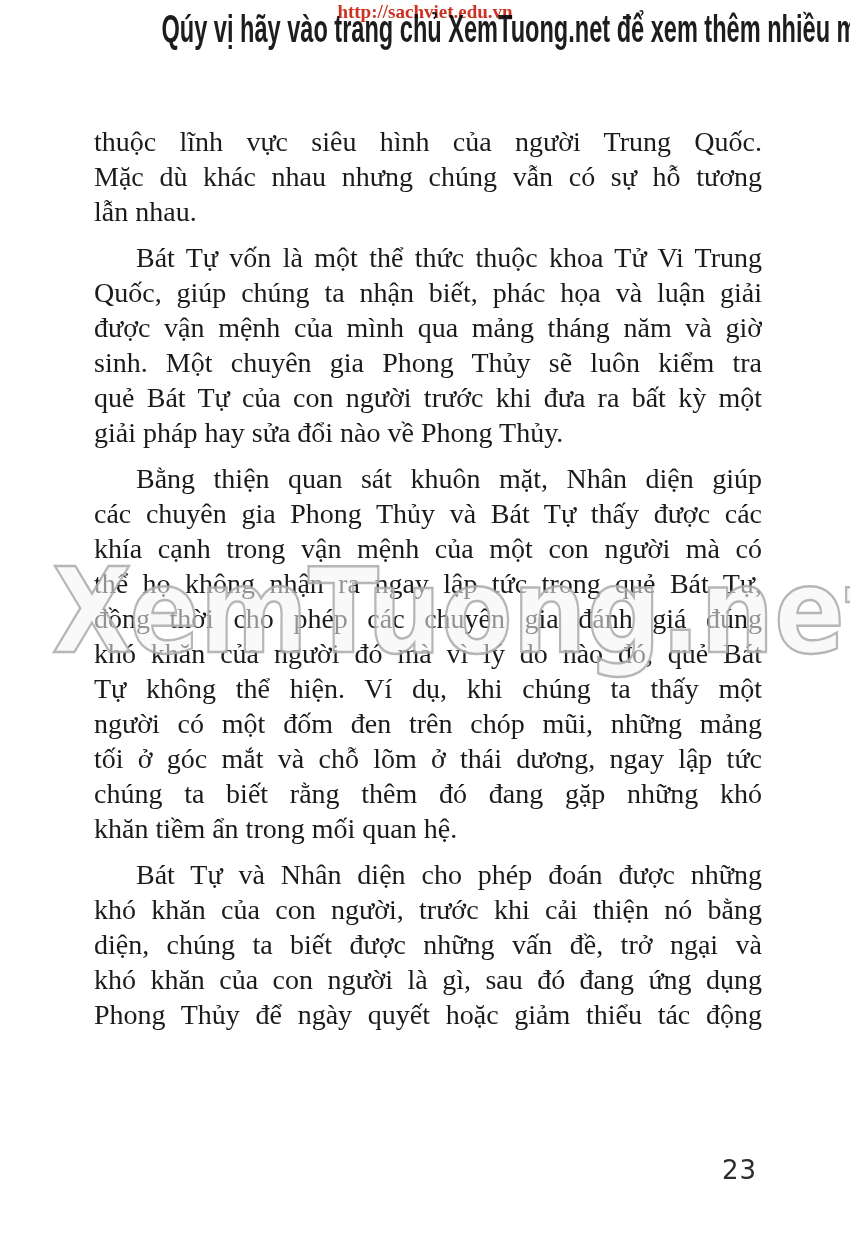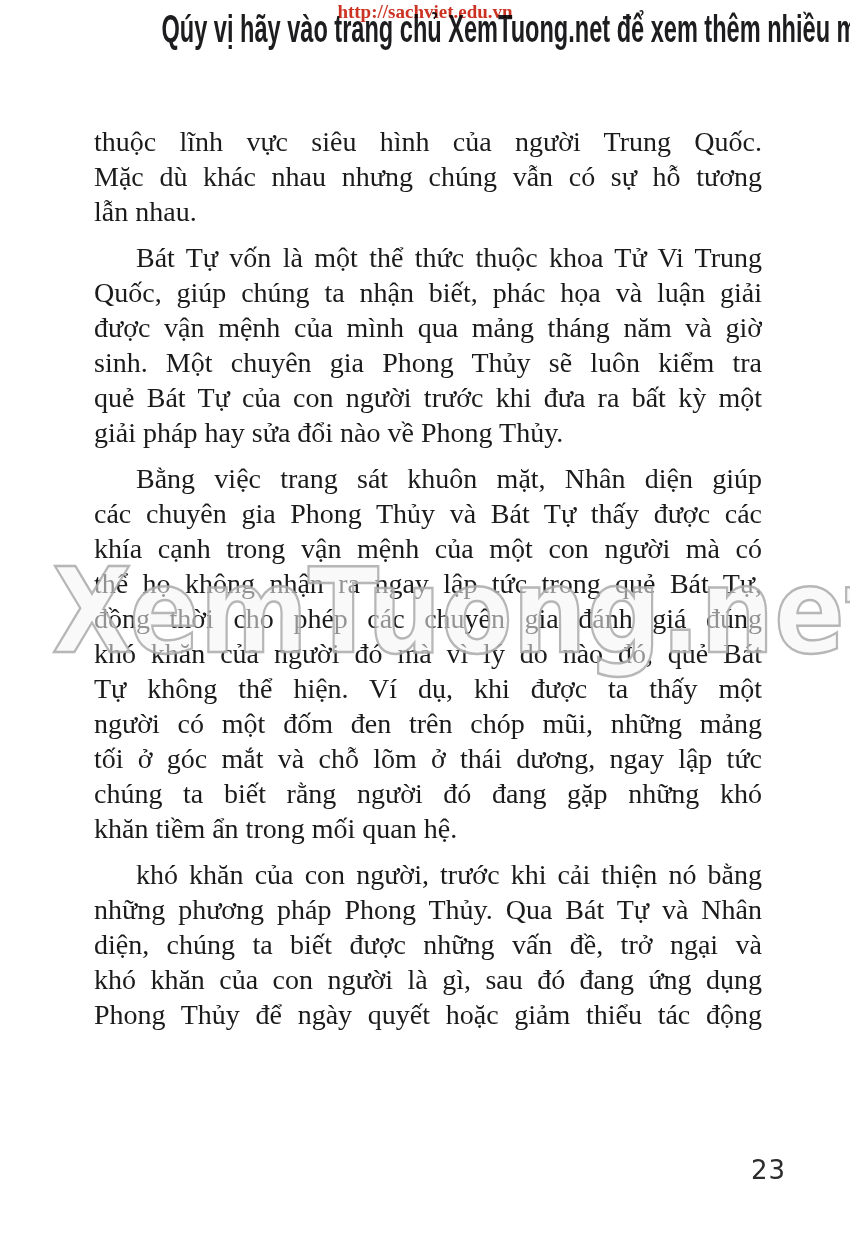--- a/index.html
+++ b/index.html
@@ -97,21 +97,20 @@
 
   
   .page-number {
     position: absolute;
     top: 1155px;
     left: 722px;
     font-family: "DejaVu Sans", sans-serif;
     font-size: 26px;
     color: #2c2c2c;
     letter-spacing: 1px;
-    margin-left: 29px;
   }
 </style>
 </head>
 <body>
 
 <div class="page">
 
   <div class="header">
     <div class="banner-black">Qúy vị hãy vào trang chủ XemTuong.net để xem thêm nhiều mục hay khác</div>
     <div class="banner-url">http://sachviet.edu.vn</div>
@@ -125,35 +124,35 @@
       </div>
       <div class="paragraph indent">
         <div class="line">Bát Tự vốn là một thể thức thuộc khoa Tử Vi Trung</div>
         <div class="line">Quốc, giúp chúng ta nhận biết, phác họa và luận giải</div>
         <div class="line">được vận mệnh của mình qua mảng tháng năm và giờ</div>
         <div class="line">sinh. Một chuyên gia Phong Thủy sẽ luôn kiểm tra</div>
         <div class="line">quẻ Bát Tự của con người trước khi đưa ra bất kỳ một</div>
         <div class="line last">giải pháp hay sửa đổi nào về Phong Thủy.</div>
       </div>
       <div class="paragraph indent">
-        <div class="line">Bằng việc trang sát khuôn mặt, Nhân diện giúp</div>
+        <div class="line">Bằng thiện quan sát khuôn mặt, Nhân diện giúp</div>
         <div class="line">các chuyên gia Phong Thủy và Bát Tự thấy được các</div>
         <div class="line">khía cạnh trong vận mệnh của một con người mà có</div>
         <div class="line">thể họ không nhận ra ngay lập tức trong quẻ Bát Tự,</div>
         <div class="line">đồng thời cho phép các chuyên gia đánh giá đúng</div>
         <div class="line">khó khăn của người đó mà vì lý do nào đó, quẻ Bát</div>
-        <div class="line">Tự không thể hiện. Ví dụ, khi được ta thấy một</div>
+        <div class="line">Tự không thể hiện. Ví dụ, khi chúng ta thấy một</div>
         <div class="line">người có một đốm đen trên chóp mũi, những mảng</div>
         <div class="line">tối ở góc mắt và chỗ lõm ở thái dương, ngay lập tức</div>
-        <div class="line">chúng ta biết rằng người đó đang gặp những khó</div>
+        <div class="line">chúng ta biết rằng thêm đó đang gặp những khó</div>
         <div class="line last">khăn tiềm ẩn trong mối quan hệ.</div>
       </div>
       <div class="paragraph indent">
+        <div class="line">Bát Tự và Nhân diện cho phép đoán được những</div>
         <div class="line">khó khăn của con người, trước khi cải thiện nó bằng</div>
-        <div class="line">những phương pháp Phong Thủy. Qua Bát Tự và Nhân</div>
         <div class="line">diện, chúng ta biết được những vấn đề, trở ngại và</div>
         <div class="line">khó khăn của con người là gì, sau đó đang ứng dụng</div>
         <div class="line">Phong Thủy để ngày quyết hoặc giảm thiểu tác động</div>
       </div>
     </div>
 
   <div class="watermark">XemTuong.net</div>
 
   <div class="page-number">23</div>
 

